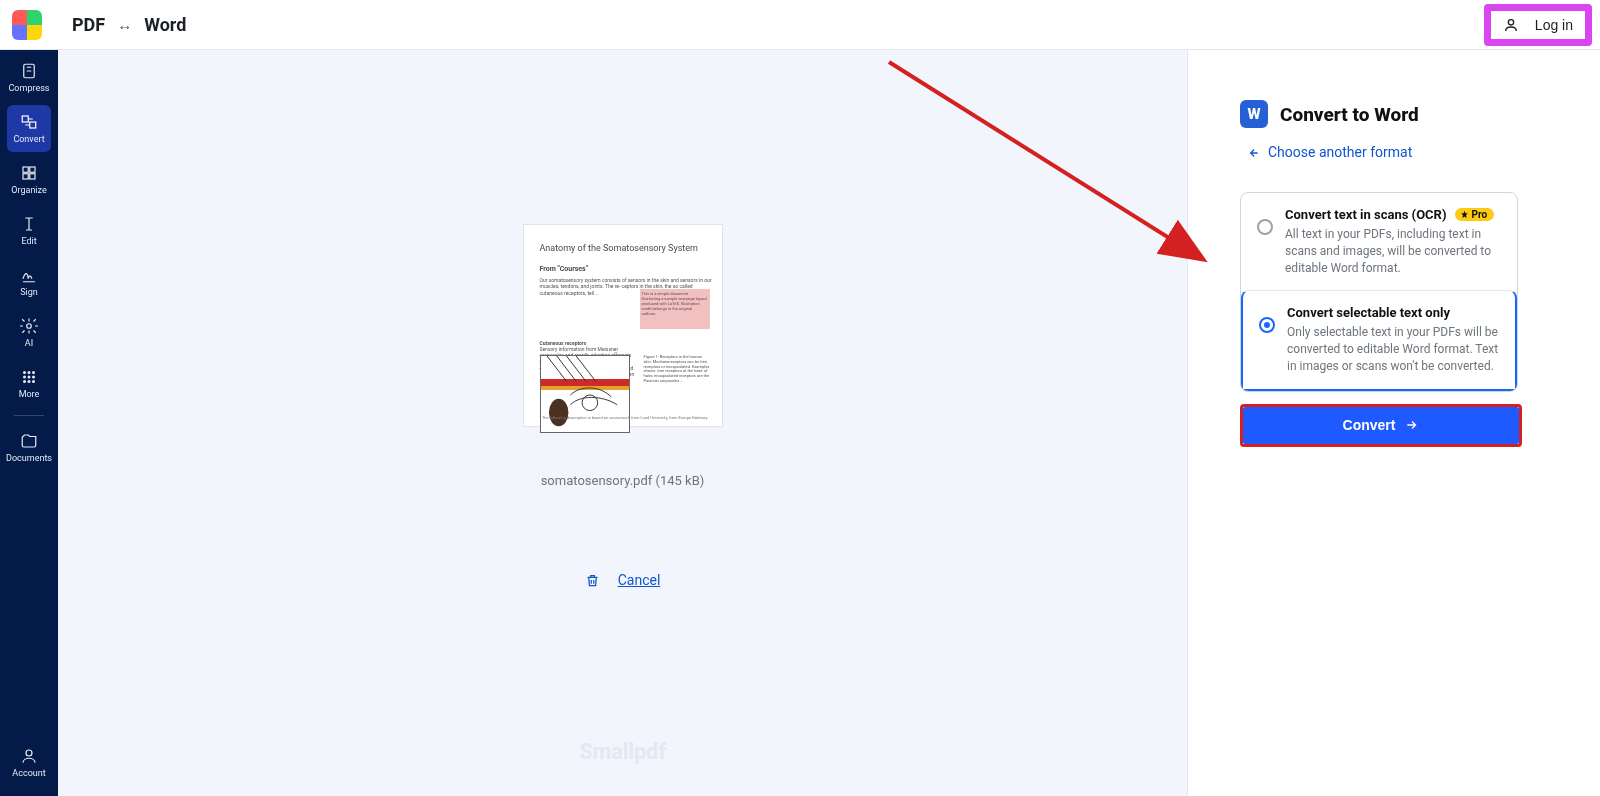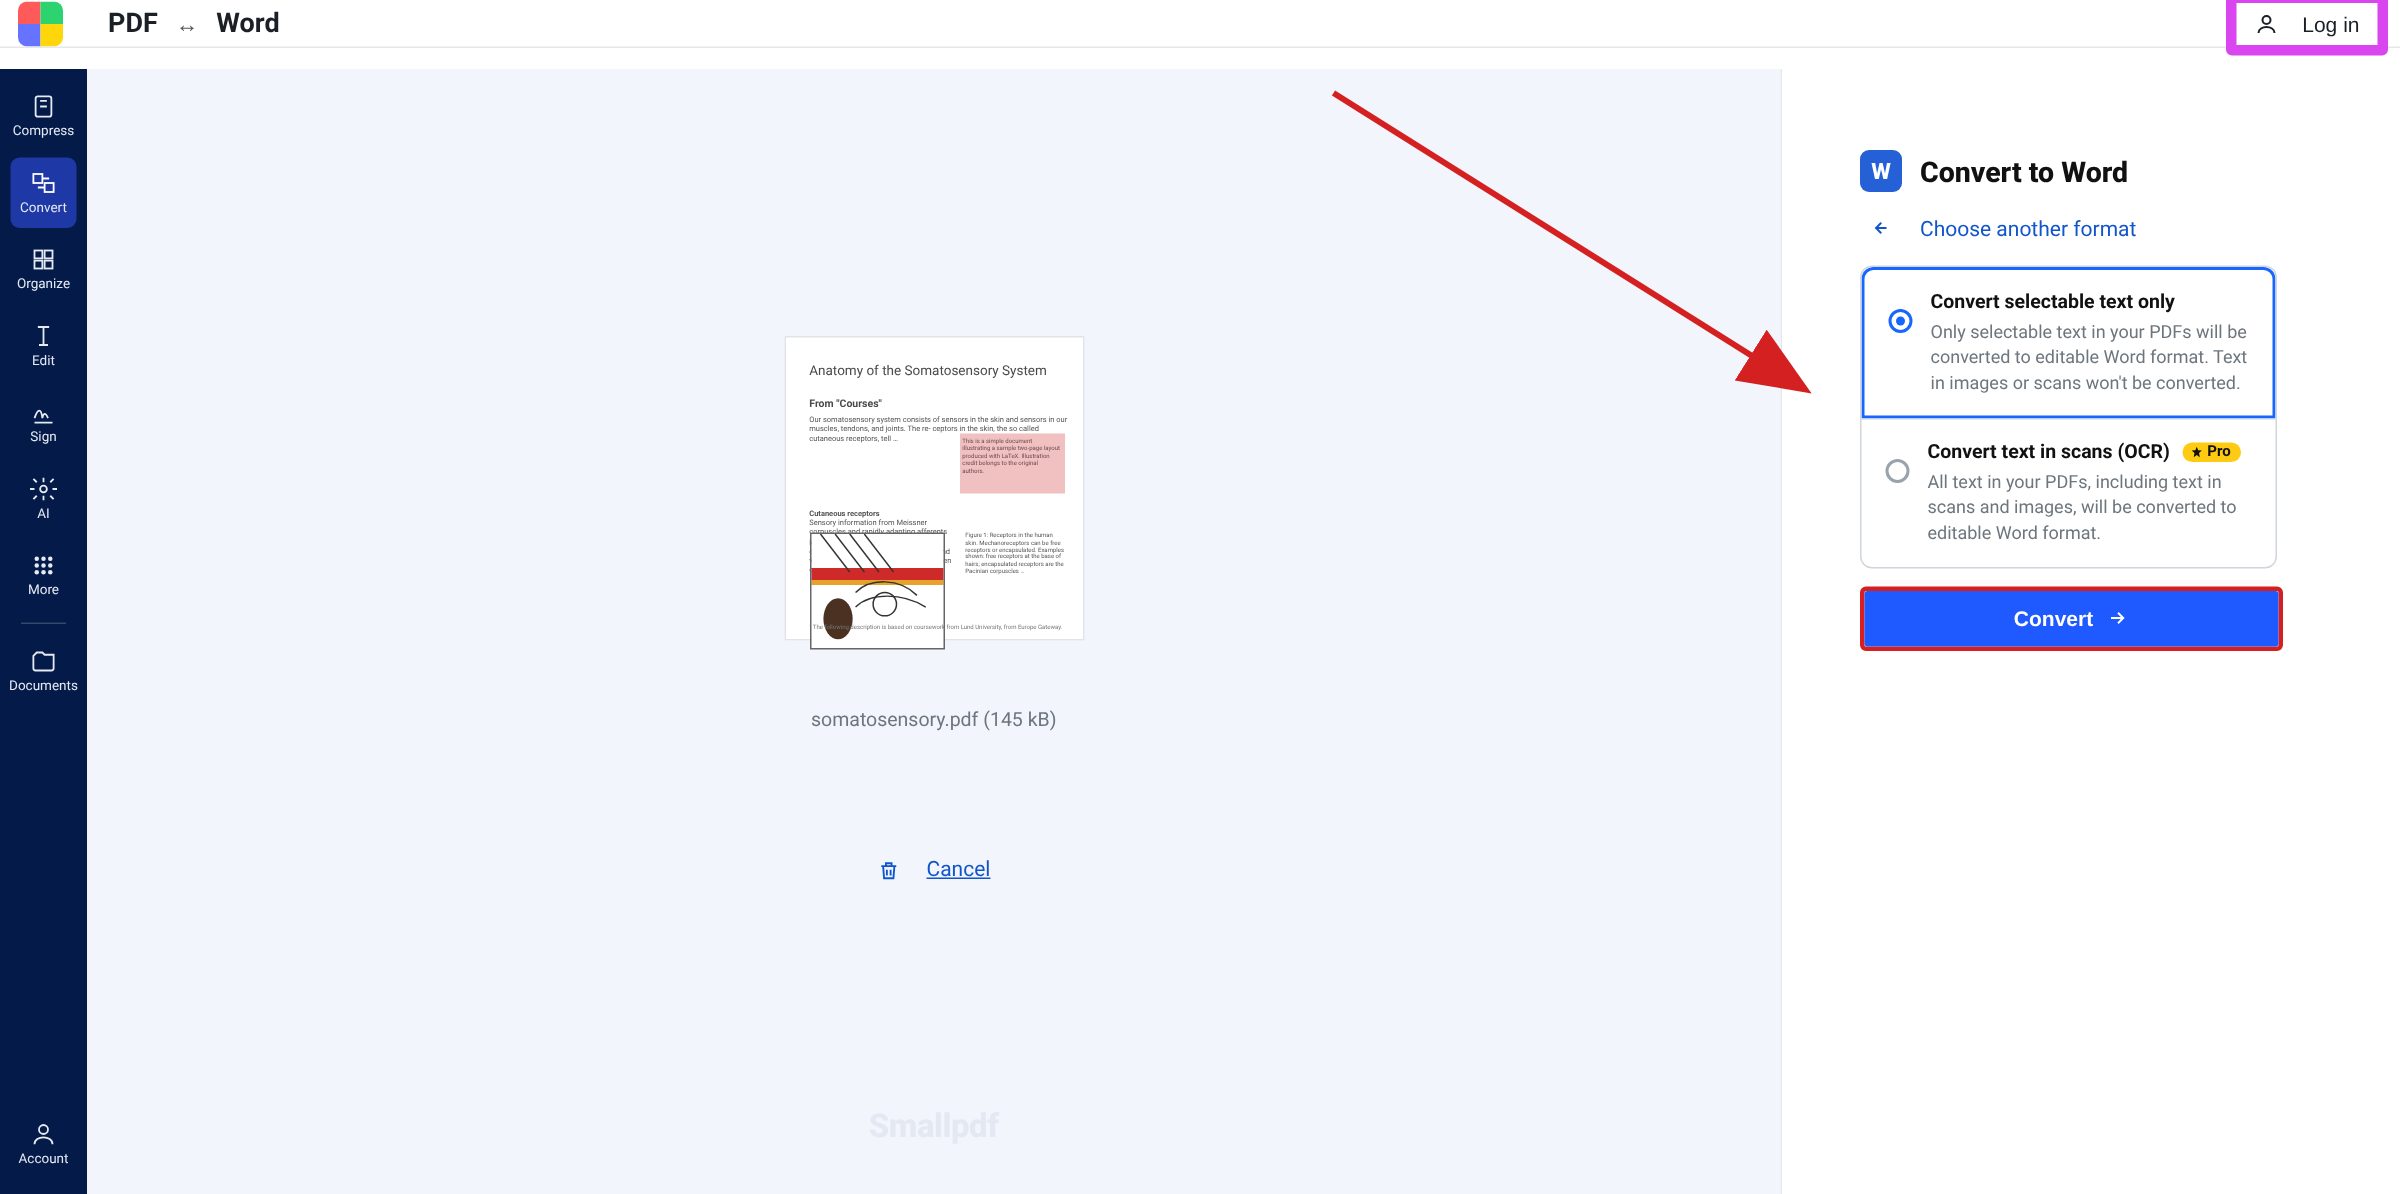--- a/index.html
+++ b/index.html
@@ -6,21 +6,21 @@
   body {
     font-family: -apple-system, BlinkMacSystemFont, "Segoe UI", Roboto, sans-serif;
     width: 1600px;
     height: 796px;
     overflow: hidden;
     position: relative;
   }
   .topbar {
     position: absolute;
     top: 0; left: 0; right: 0;
-    height: 32px;
+    height: 50px;
     background: #fff;
     border-bottom: 1px solid #e5e7eb;
     display: flex;
     align-items: center;
     z-index: 10;
     padding-left: 12px;
   }
   .logo {
     width: 30px; height: 30px;
     border-radius: 6px;
@@ -188,25 +188,25 @@
     align-items: center;
     justify-content: center;
     font-weight: 800;
     font-size: 15px;
   }
   .panel-title { font-size: 19px; font-weight: 800; color: #111; }
   .choose-link {
     color: #1155cc;
     font-size: 14px;
     display: inline-flex;
-    align-items: flex-start;
-    gap: 20px;
+    align-items: flex-end;
+    gap: 8px;
     cursor: pointer;
     margin-left: 6px;
-    margin-bottom: 16px;
+    margin-bottom: 32px;
   }
   .options {
     border: 1px solid #d0d6dc;
     border-radius: 8px;
     overflow: hidden;
     width: 278px;
   }
   .option-row {
     display: flex;
     align-items: flex-start;
@@ -418,42 +418,42 @@
     <div class="panel-title">Convert to Word</div>
   </div>
   <a class="choose-link">
     <svg width="14" height="14" viewBox="0 0 24 24" fill="none" stroke="#1155cc" stroke-width="2.2">
         <path d="M14 6l-6 6 6 6M8 12h12"></path>
       </svg>
     <span>Choose another format</span>
   </a>
 
   <div class="options">
-    <div class="option-row selected">
-      <div class="radio on"></div>
-      <div class="opt-body">
-        <div class="opt-title">Convert selectable text only</div>
-        <div class="opt-desc">Only selectable text in your PDFs will be converted to editable Word format. Text in images or scans won't be converted.</div>
-      </div>
-    </div>
     <div class="option-row">
       <div class="radio"></div>
       <div class="opt-body">
         <div class="opt-title">
           <span>Convert text in scans (OCR)</span>
           <span class="pro-badge">
             <svg width="9" height="9" viewBox="0 0 24 24" fill="#111">
                 <path d="M12 2l2.5 6.5L21 9l-5 4.5L17.5 21 12 17l-5.5 4L8 13.5 3 9l6.5-.5z"></path>
               </svg>
             <span>Pro</span>
           </span>
         </div>
         <div class="opt-desc">All text in your PDFs, including text in scans and images, will be converted to editable Word format.</div>
       </div>
     </div>
+    <div class="option-row selected">
+      <div class="radio on"></div>
+      <div class="opt-body">
+        <div class="opt-title">Convert selectable text only</div>
+        <div class="opt-desc">Only selectable text in your PDFs will be converted to editable Word format. Text in images or scans won't be converted.</div>
+      </div>
+    </div>
   </div>
 
   <div class="convert-wrap">
     <button class="convert-btn">
       <span>Convert</span>
       <svg width="14" height="14" viewBox="0 0 24 24" fill="none" stroke="#fff" stroke-width="2.2">
           <path d="M4 12h14M12 6l6 6-6 6"></path>
         </svg>
     </button>
   </div>

